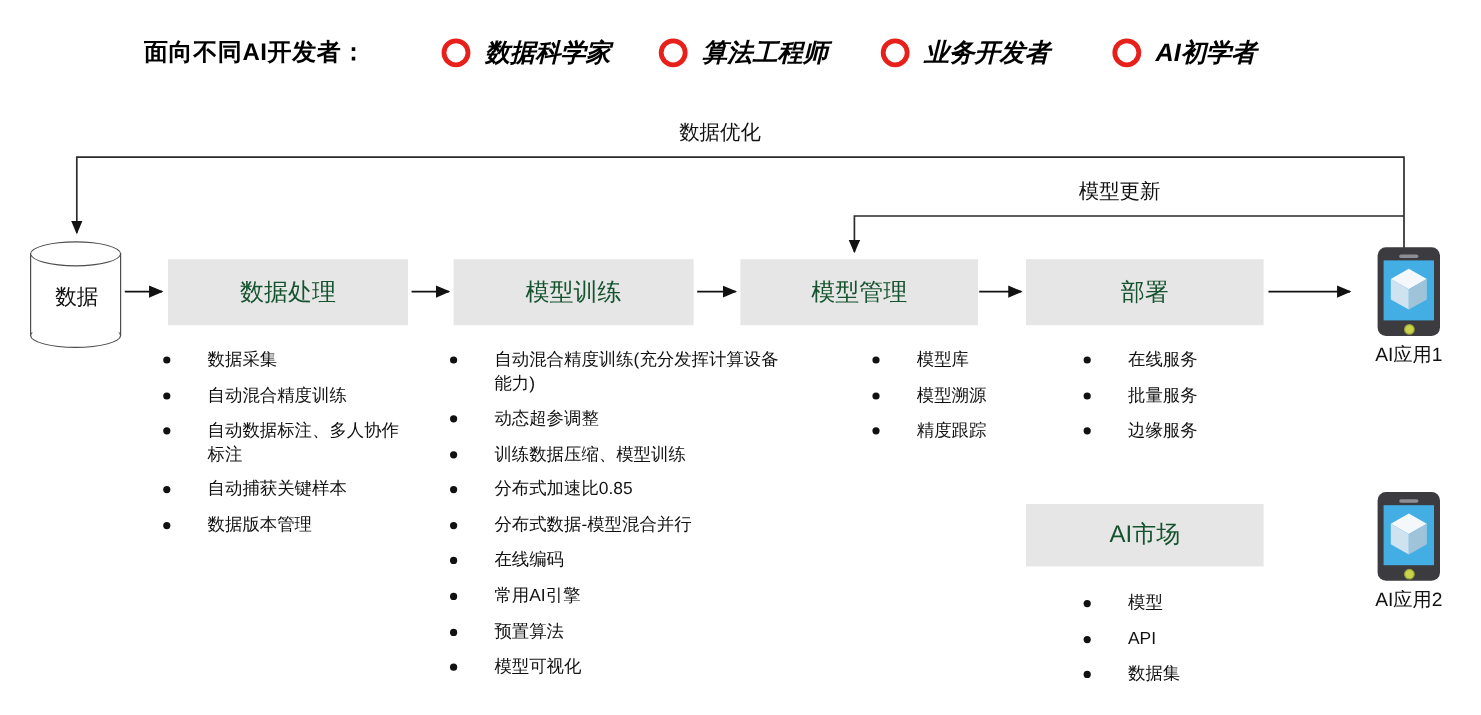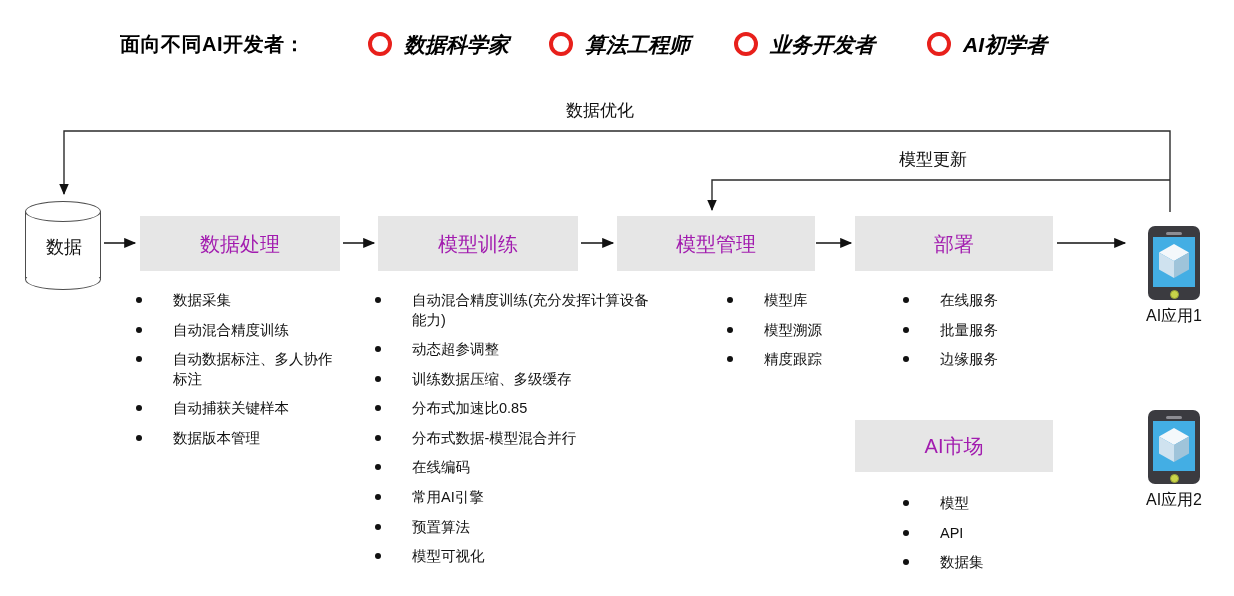--- a/index.html
+++ b/index.html
@@ -21,21 +21,21 @@
   .persona .ring{
     width:24px;height:24px;border-radius:50%;
     border:4px solid #e8201b;box-sizing:border-box;flex:0 0 auto;
   }
   .persona .plabel{font-size:21px;font-weight:bold;line-height:1;font-style:italic;}
 
   
   .pbox{
     position:absolute;background:#e6e6e6;
     display:flex;align-items:center;justify-content:center;
-    font-size:20px;color:#a21caf;
+    font-size:20px;color:#14532d;
   }
   .pbox .ptitle{line-height:1;}
 
   
   .blist{position:absolute;font-size:14.5px;color:#111;line-height:1.35;}
   .bitem{display:flex;align-items:flex-start;margin-bottom:10px;}
   .bitem .dot{
     width:6px;height:6px;border-radius:50%;background:#111;
     margin-right:11px;margin-top:6px;flex:0 0 auto;
   }
@@ -187,21 +187,21 @@
   <div class="bitem">
     <span class="dot"></span>
     <span class="btext">自动混合精度训练(充分发挥计算设备能力)</span>
   </div>
   <div class="bitem">
     <span class="dot"></span>
     <span class="btext">动态超参调整</span>
   </div>
   <div class="bitem">
     <span class="dot"></span>
-    <span class="btext">训练数据压缩、多级缓存</span>
+    <span class="btext">训练数据压缩、模型训练</span>
   </div>
   <div class="bitem">
     <span class="dot"></span>
     <span class="btext">分布式加速比0.85</span>
   </div>
   <div class="bitem">
     <span class="dot"></span>
     <span class="btext">分布式数据-模型混合并行</span>
   </div>
   <div class="bitem">
@@ -269,21 +269,21 @@
   <div class="bitem">
     <span class="dot"></span>
     <span class="btext">API</span>
   </div>
   <div class="bitem">
     <span class="dot"></span>
     <span class="btext">数据集</span>
   </div>
 </div>
 
-<div class="phone-group" style="left:1128px;top:206px;width:92px;margin-top:20px;">
+<div class="phone-group" style="left:1128px;top:206px;width:92px;">
   <div class="phone">
     <div class="shell"></div>
     <div class="speaker"></div>
     <div class="screen"></div>
     <svg class="cube" viewBox="0 0 34 38">
       <polygon points="17,2 32,10.5 17,19 2,10.5" fill="#f4f8fb"></polygon>
       <polygon points="2,10.5 17,19 17,36 2,27.5" fill="#cfe2ef"></polygon>
       <polygon points="32,10.5 17,19 17,36 32,27.5" fill="#9fc4da"></polygon>
     </svg>
     <div class="home"></div>

